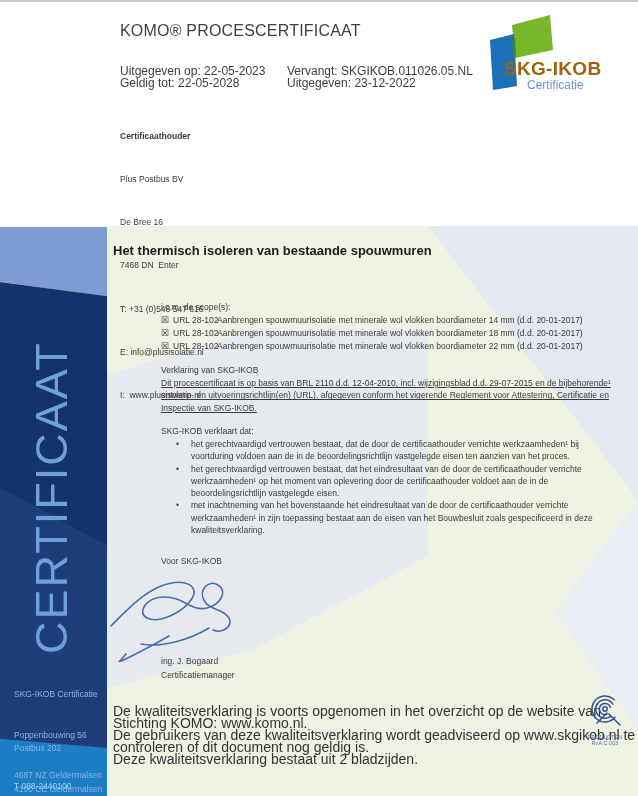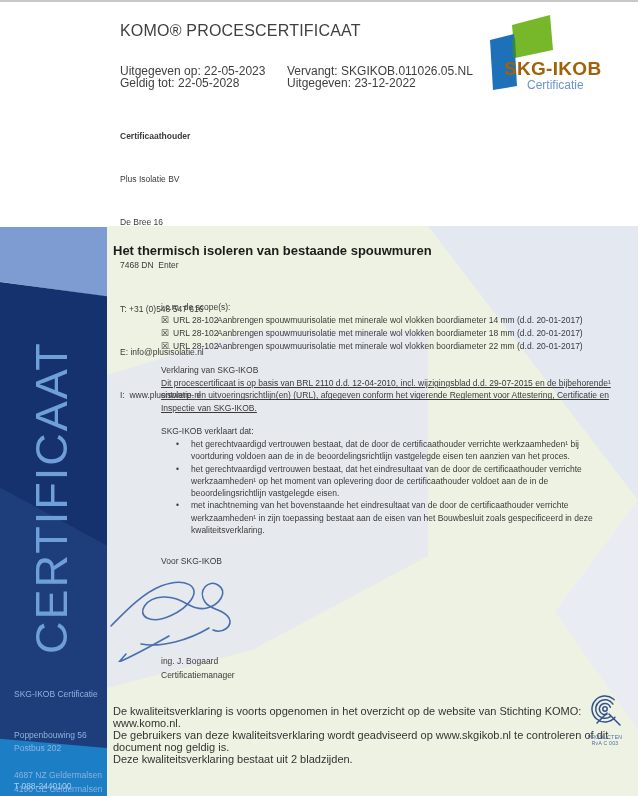--- a/index.html
+++ b/index.html
@@ -51,21 +51,21 @@
   .verk-h{left:113px;top:364px;font-weight:normal;}
   .verk-p{left:113px;top:377px;width:450px;text-decoration:underline;}
   .declares{left:113px;top:425px;}
   .bullets{left:128px;top:438px;width:436px;}
   .bullet{display:flex;}
   .bullet .dot{width:15px;flex:0 0 15px;}
   .bullet .btxt{width:421px;}
   .signoff{left:113px;top:555px;}
   .sig-svg{left:105px;top:566px;}
   .signer{left:113px;top:655px;line-height:13.5px;}
-  .footer{left:113px;top:705px;font-size:11px;line-height:12px;color:#333;}
+  .footer{left:113px;top:705px;font-size:14px;line-height:12px;color:#333;}
   
   .rva{left:579px;top:692px;width:52px;text-align:center;color:#4a6aa0;}
   .rva .rtxt{font-size:5px;line-height:6px;letter-spacing:.3px;}
 </style>
 </head>
 <body>
 
 <div id="page">
 
   <div class="abs bg-green"></div>
@@ -102,21 +102,21 @@
     <div>Uitgegeven op: 22-05-2023</div>
     <div>Geldig tot: 22-05-2028</div>
   </div>
   <div class="abs meta meta2">
     <div>Vervangt: SKGIKOB.011026.05.NL</div>
     <div>Uitgegeven: 23-12-2022</div>
   </div>
 
   <div class="abs holder">
     <div class="hd">Certificaathouder</div>
-    <div>Plus Isolatie BV</div>
+    <div>Plus Postbus BV</div>
     <div>De Bree 16</div>
     <div>7468 DN  Enter</div>
     <div>T: +31 (0)548 547 616</div>
     <div>E: info@plusisolatie.nl</div>
     <div>I:  www.plusisolatie.nl</div>
   </div>
 
   <svg class="abs logo-svg" width="150" height="105" viewBox="0 0 150 105">
     <polygon points="29,19 67,9 70,44 32,52" fill="#76b82a"></polygon>
     <polygon points="7,34 31,28 34,80 10,84" fill="#1d71b8"></polygon>

